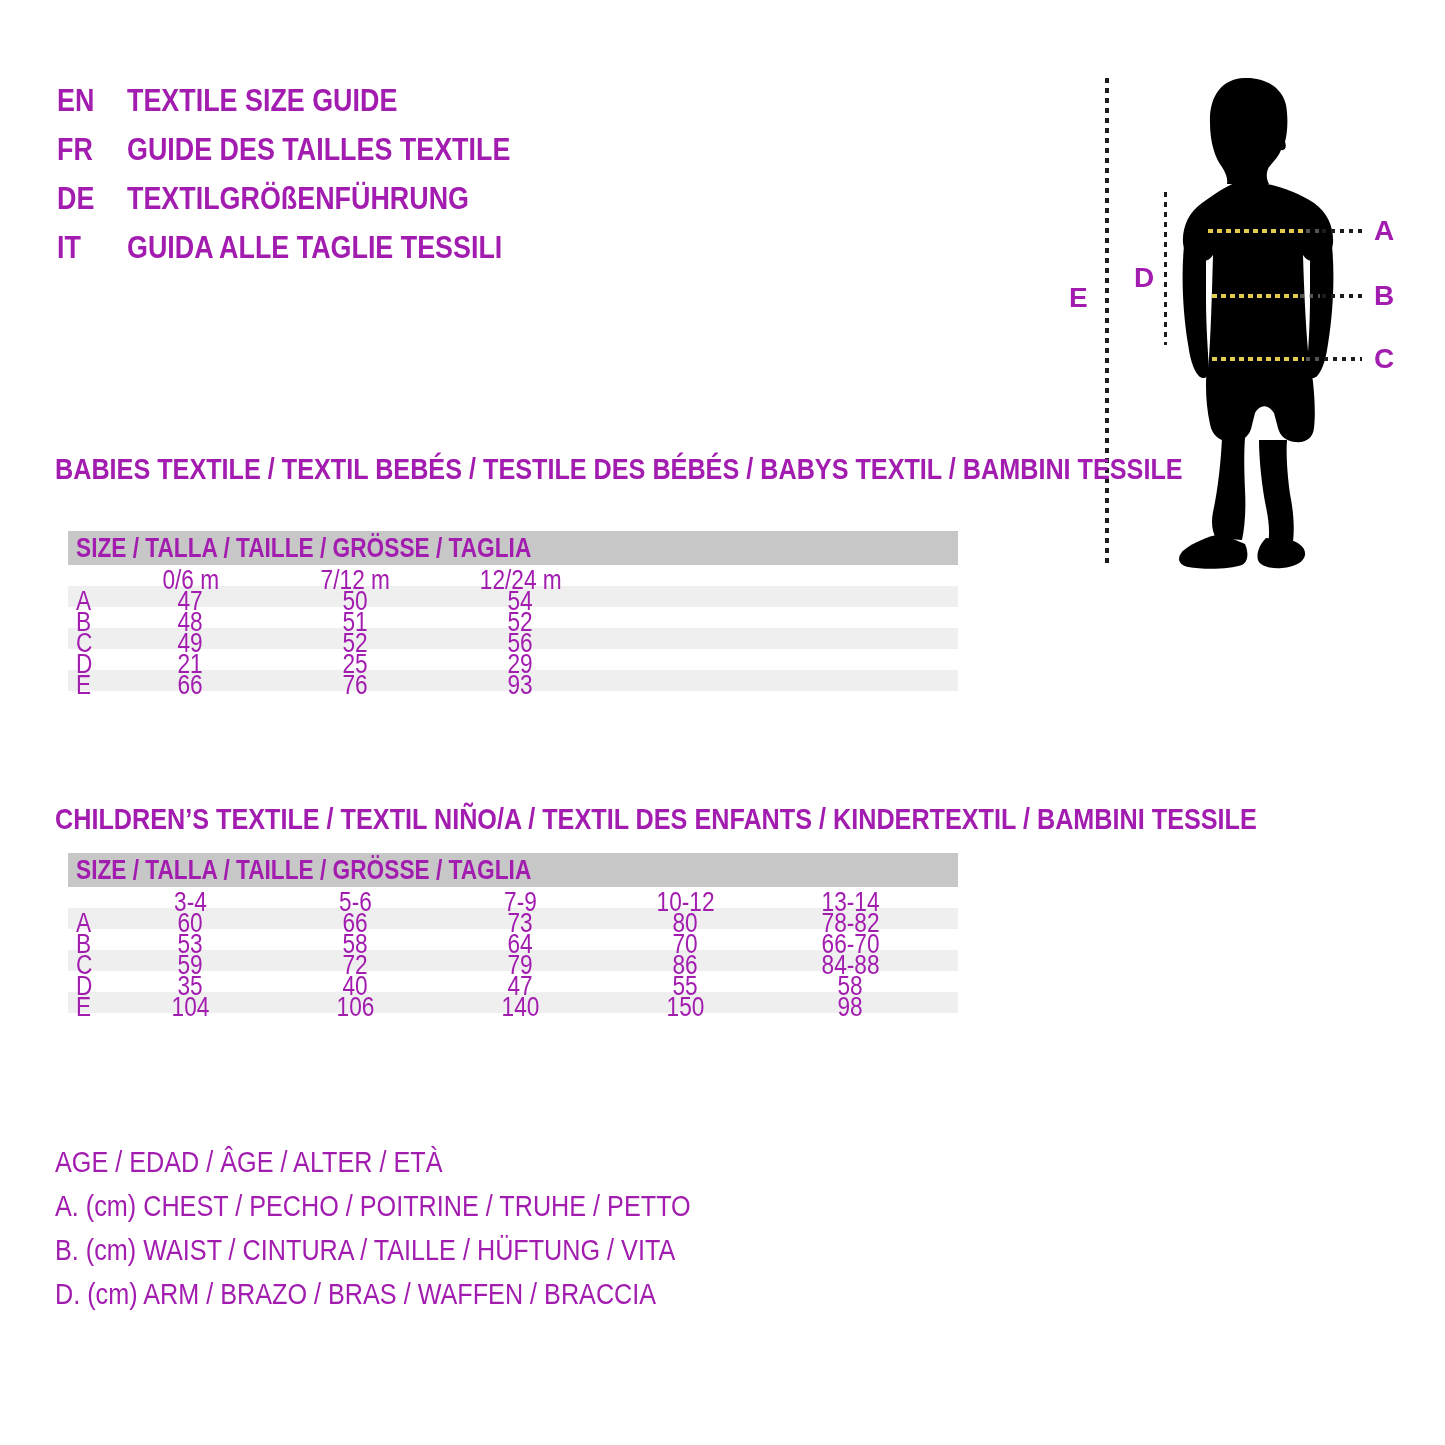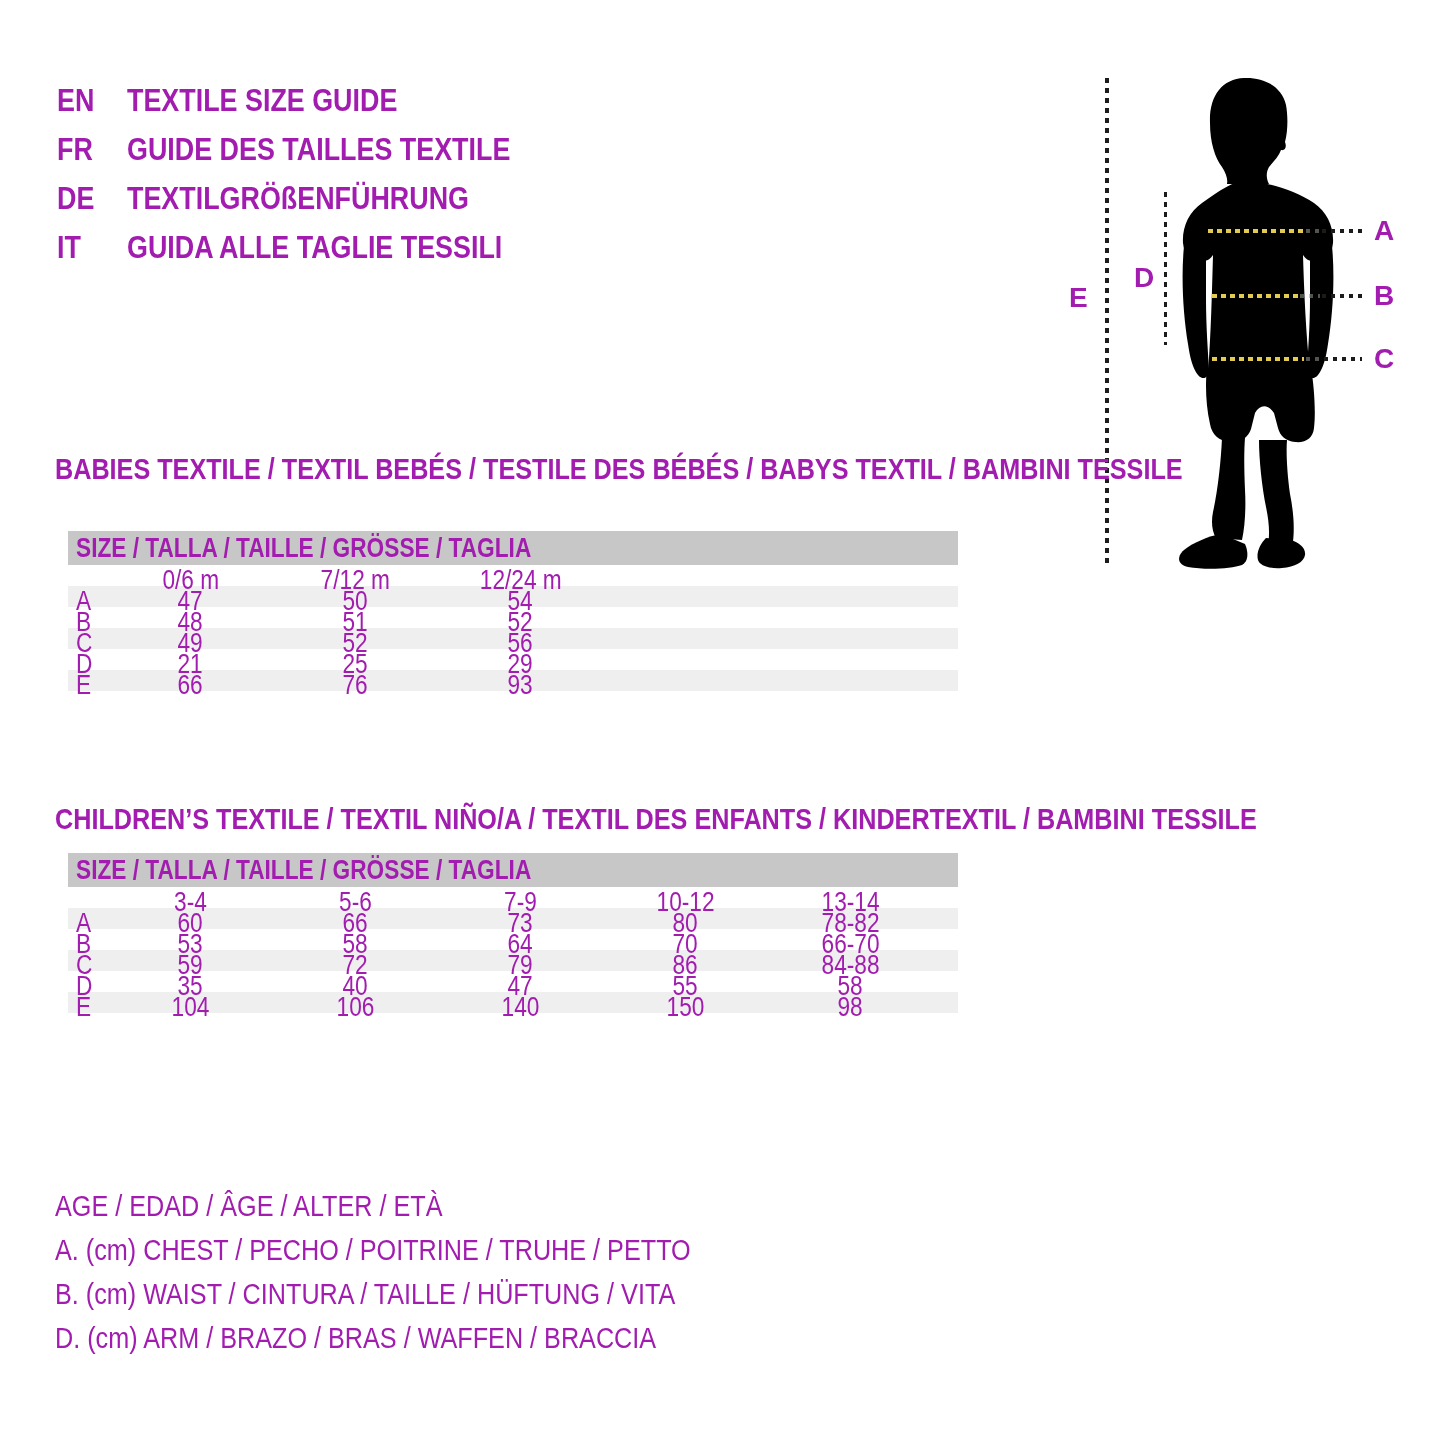--- a/index.html
+++ b/index.html
@@ -21,21 +21,21 @@
 
   
   .tbl { position:absolute; left:68px; width:890px; }
   .size-bar { height:34px; background:#c7c7c7; font-weight:700; font-size:27px; line-height:34px; padding-left:8px; box-sizing:border-box; }
   .trow { display:flex; height:21px; font-size:27px; }
   .trow.alt { background:#efefef; }
   .rl { display:inline-block; width:40px; padding-left:8px; box-sizing:border-box; }
   .cell { display:inline-block; width:165px; text-align:center; }
 
   
-  .legend { position:absolute; left:55px; top:1184px; font-size:30px; }
+  .legend { position:absolute; left:55px; top:1140px; font-size:30px; }
   .legend-line { height:44px; line-height:44px; }
 
   
   .vdash { position:absolute; background-image:repeating-linear-gradient(to bottom,#1b1b1b 0 5px,transparent 5px 10px); }
   .hdash { position:absolute; height:4px; }
   .hdash.y { background-image:repeating-linear-gradient(to right,#e3cb4e 0 5px,transparent 5px 9px); }
   .hdash.f { background-image:repeating-linear-gradient(to right,#9a9a90 0 4px,transparent 4px 9px); opacity:.55; }
   .hdash.k { background-image:repeating-linear-gradient(to right,#1b1b1b 0 4px,transparent 4px 9px); }
   .mlabel { position:absolute; font-size:28px; font-weight:700; line-height:28px; }
 </style>

